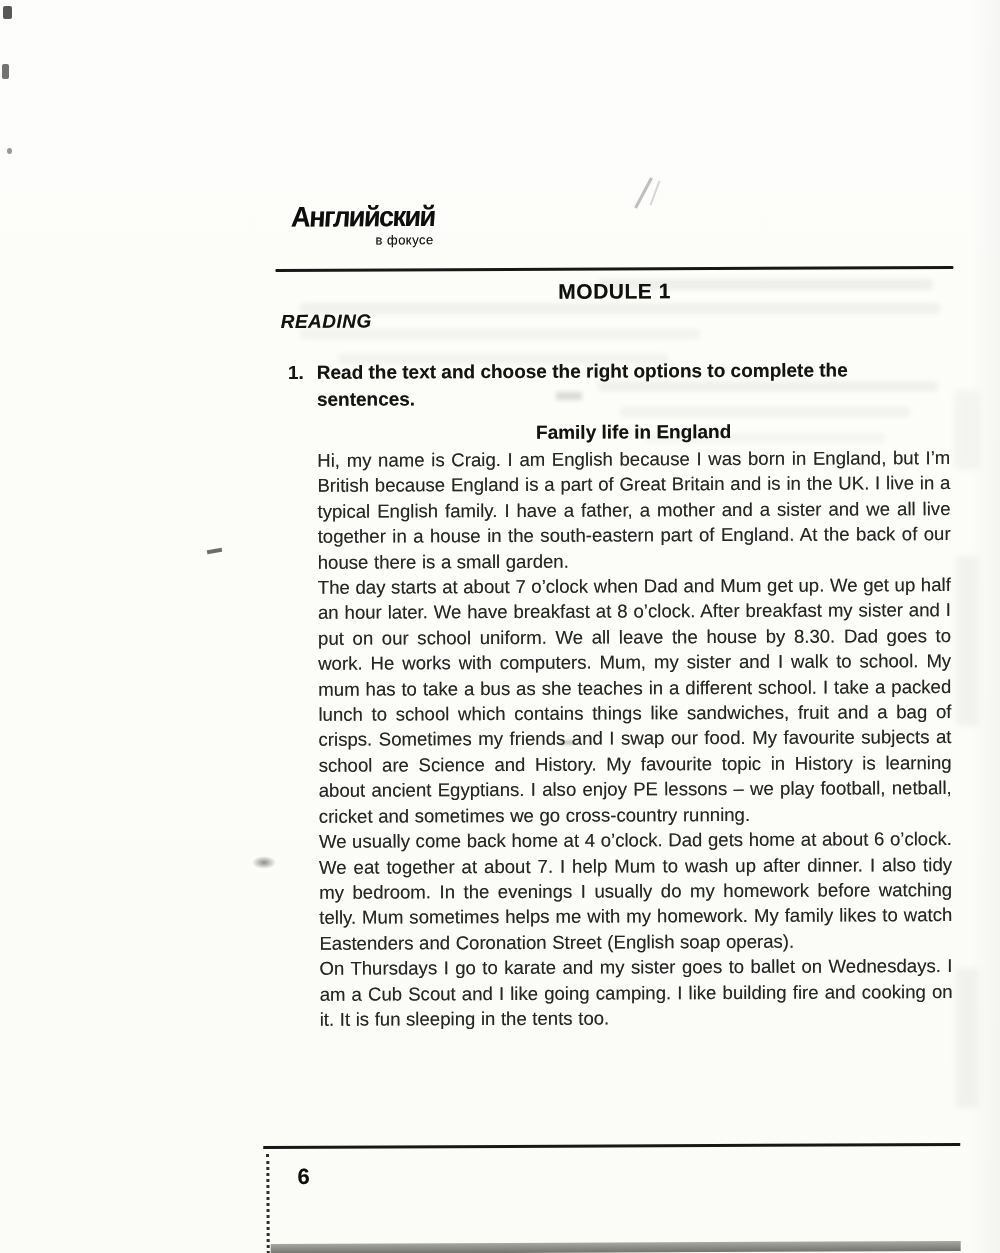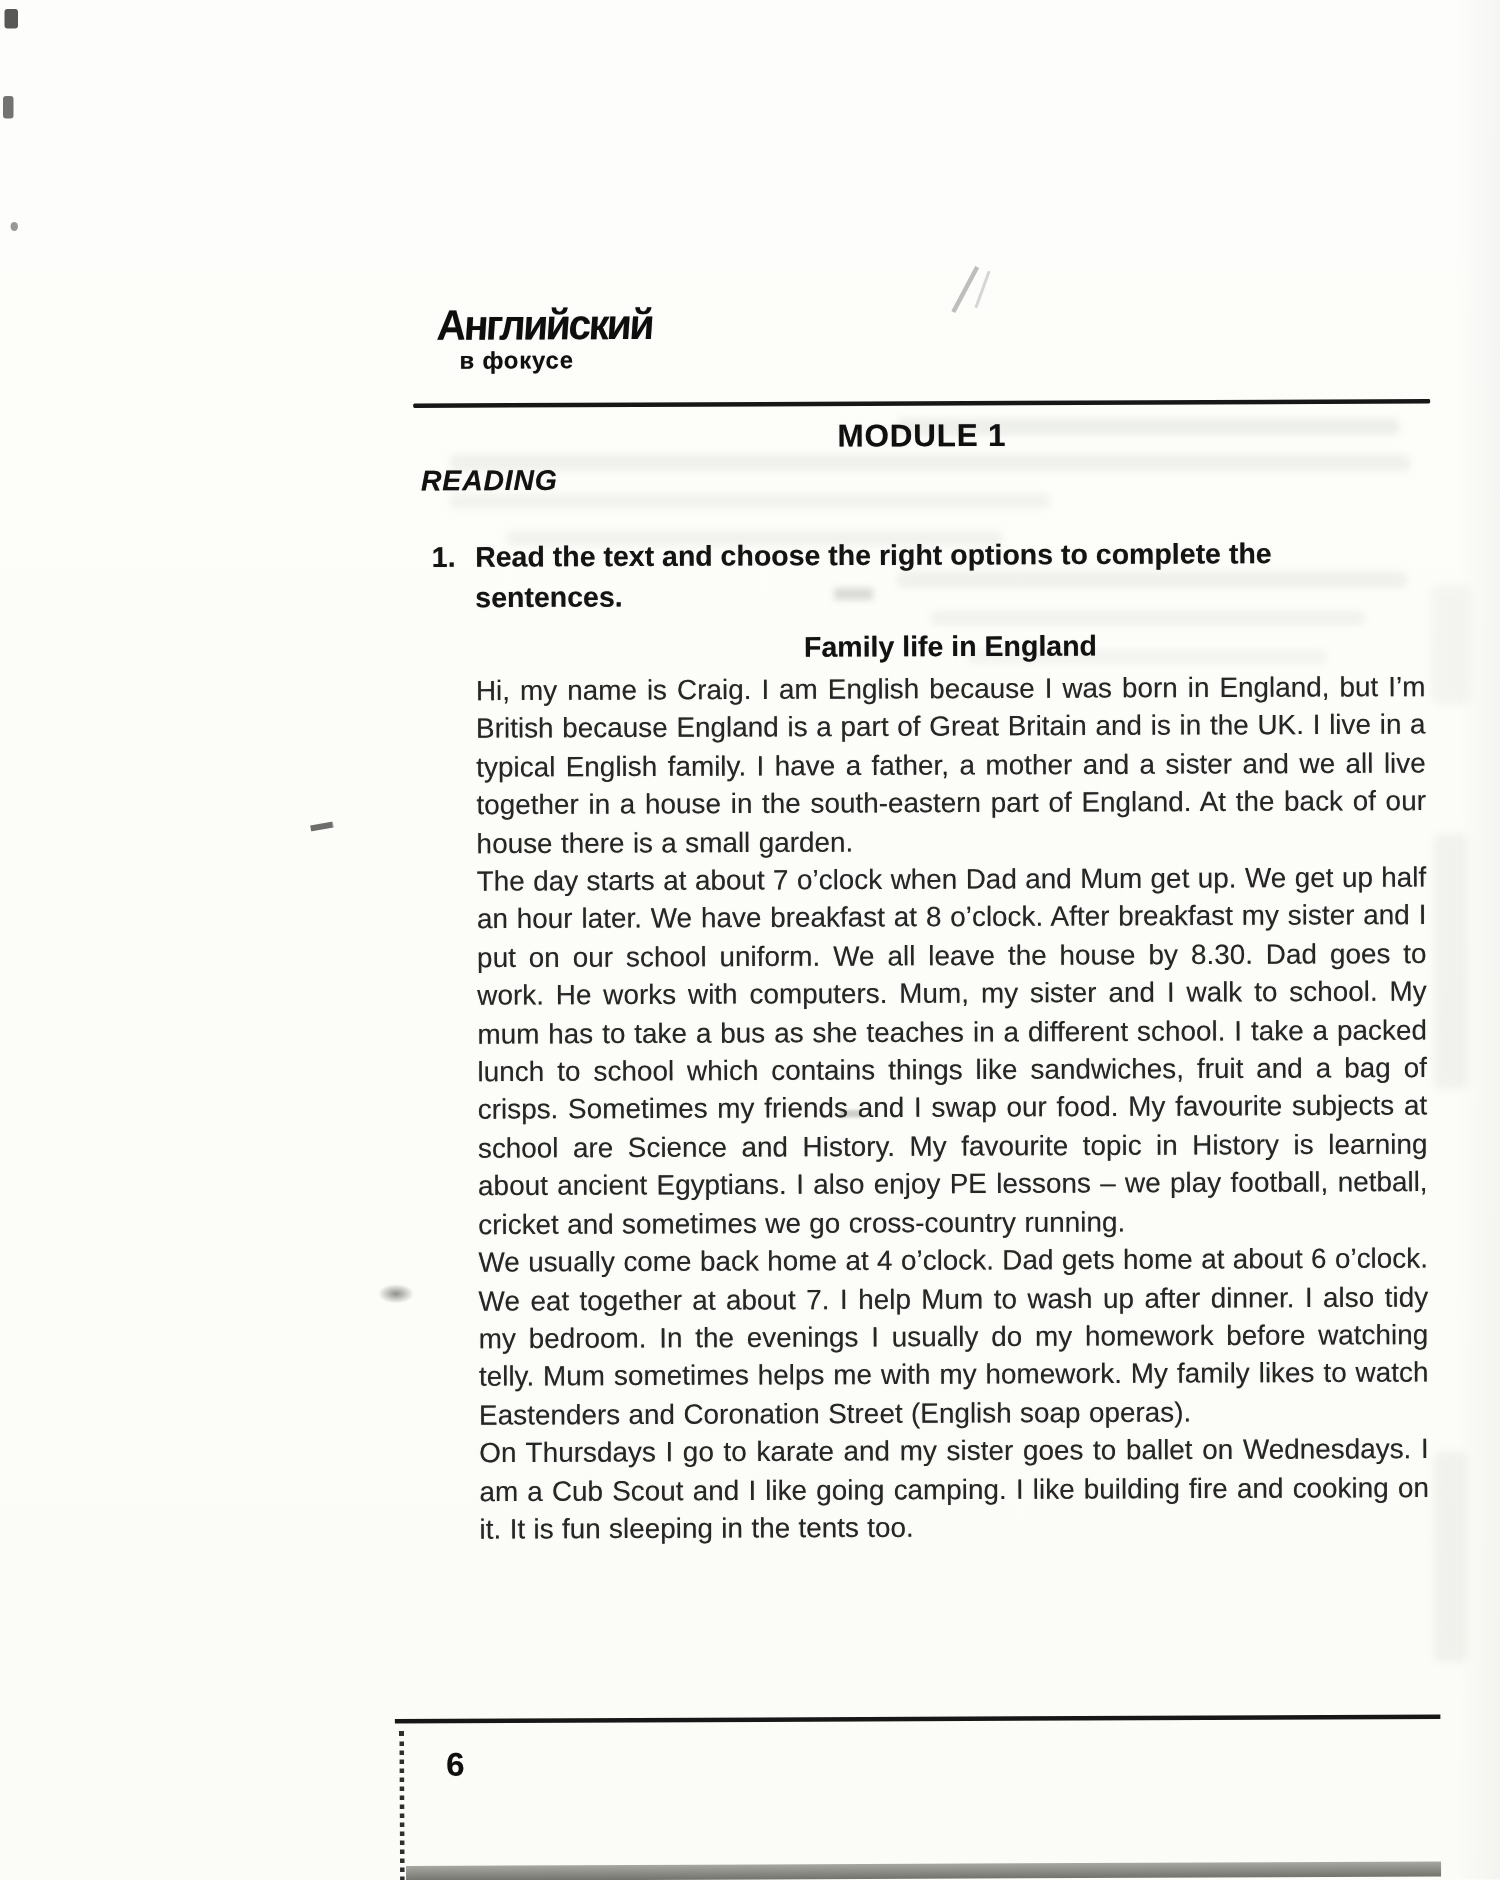--- a/index.html
+++ b/index.html
@@ -24,22 +24,22 @@
     color: #242424;
     text-shadow: 0 0 0.5px rgba(40,40,40,0.5);
   }
   .logo { position: absolute; left: 292px; top: 202px; }
   .logo-title {
     font-size: 27px; font-weight: bold; letter-spacing: -1.5px;
     color: #0e0e0e; transform: skewX(-4deg) scaleY(1.05); transform-origin: left bottom;
     white-space: nowrap;
   }
   .logo-sub {
-    font-size: 16px; font-weight: bold; color: #101010;
-    margin: -1px 0 0 16px; letter-spacing: 0.5px;
+    font-size: 13px; font-weight: normal; color: #101010;
+    margin: -1px 0 0 16px; letter-spacing: 0.5px; text-align: right;
   }
   .rule { position: absolute; background: #171717; }
   .top-rule { left: 277px; top: 268px; width: 678px; height: 3px; border-radius: 1px; }
   .bottom-rule { left: 261px; top: 1145px; width: 697px; height: 3px; }
   .module-title {
     position: absolute; left: 277px; top: 280px; width: 678px; margin: 0;
     text-align: center; font-size: 21px; font-weight: bold; letter-spacing: 0.5px; color: #101010;
   }
   .section-title {
     position: absolute; left: 282px; top: 310px; margin: 0;

